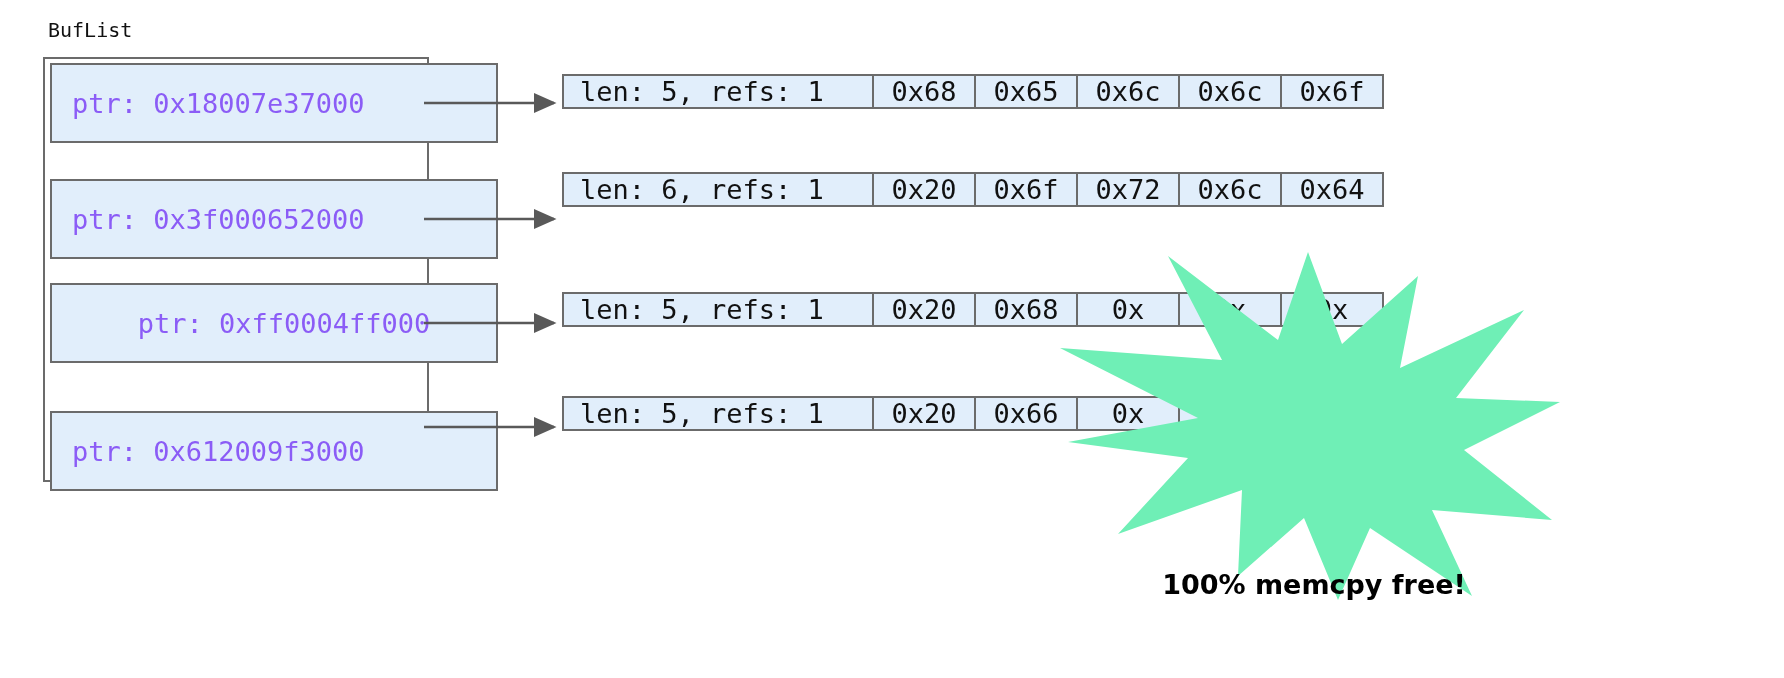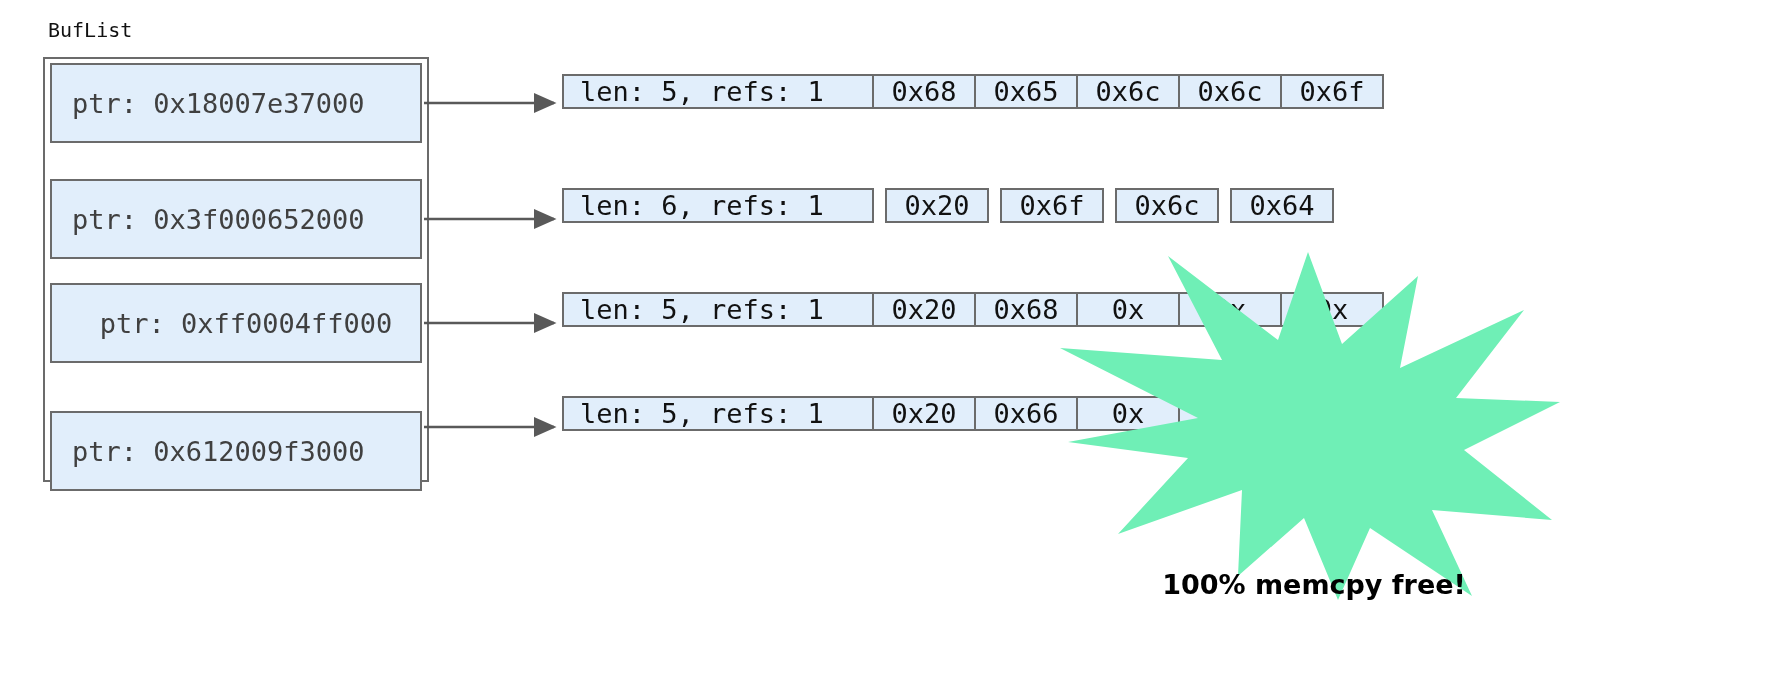--- a/index.html
+++ b/index.html
@@ -41,31 +41,31 @@
     width: 386px;
     height: 425px;
     border: 2px solid #6b6b6b;
     background: #ffffff;
     box-sizing: border-box;
   }
 
   .ptr-cell {
     position: absolute;
     left: 50px;
-    width: 372px;
+    width: 448px;
     height: 80px;
     background: #e1eefb;
     border: 2px solid #6b6b6b;
     box-sizing: border-box;
     display: flex;
     align-items: center;
     padding-left: 20px;
     font-family: "DejaVu Sans Mono", monospace;
     font-size: 27px;
-    color: #404040;
+    color: #8b5cf6;
     white-space: nowrap;
   }
   .ptr-0 { top: 63px; }
   .ptr-1 { top: 179px; }
   .ptr-2 { top: 283px; justify-content: center; }
   .ptr-3 { top: 387px; margin-top: 24px; }
 
   
   .arrow-svg {
     position: absolute;
@@ -76,21 +76,21 @@
   }
 
   
   .buf-row {
     position: absolute;
     display: flex;
     align-items: flex-start;
     height: 64px;
   }
   .buf-row-0 { left: 562px; top: 74px; }
-  .buf-row-1 { left: 562px; top: 188px; gap: 13px; }
+  .buf-row-1 { left: 562px; top: 172px; }
   .buf-row-2 { left: 562px; top: 292px; }
   .buf-row-3 { left: 562px; top: 396px; }
 
   .buf-cell {
     background: #e1eefb;
     border: 2px solid #6b6b6b;
     box-sizing: border-box;
     display: flex;
     align-items: center;
     justify-content: center;
@@ -178,20 +178,21 @@
     <div class="buf-cell byte">0x65</div>
     <div class="buf-cell byte">0x6c</div>
     <div class="buf-cell byte">0x6c</div>
     <div class="buf-cell byte">0x6f</div>
   </div>
 
   <div class="buf-row buf-row-1">
     <div class="buf-cell header">len: 6, refs: 1</div>
     <div class="buf-cell byte">0x20</div>
     <div class="buf-cell byte">0x6f</div>
+    <div class="buf-cell byte">0x72</div>
     <div class="buf-cell byte">0x6c</div>
     <div class="buf-cell byte">0x64</div>
   </div>
 
   <div class="buf-row buf-row-2">
     <div class="buf-cell header">len: 5, refs: 1</div>
     <div class="buf-cell byte">0x20</div>
     <div class="buf-cell byte">0x68</div>
     <div class="buf-cell byte">0x</div>
     <div class="buf-cell byte">0x</div>

